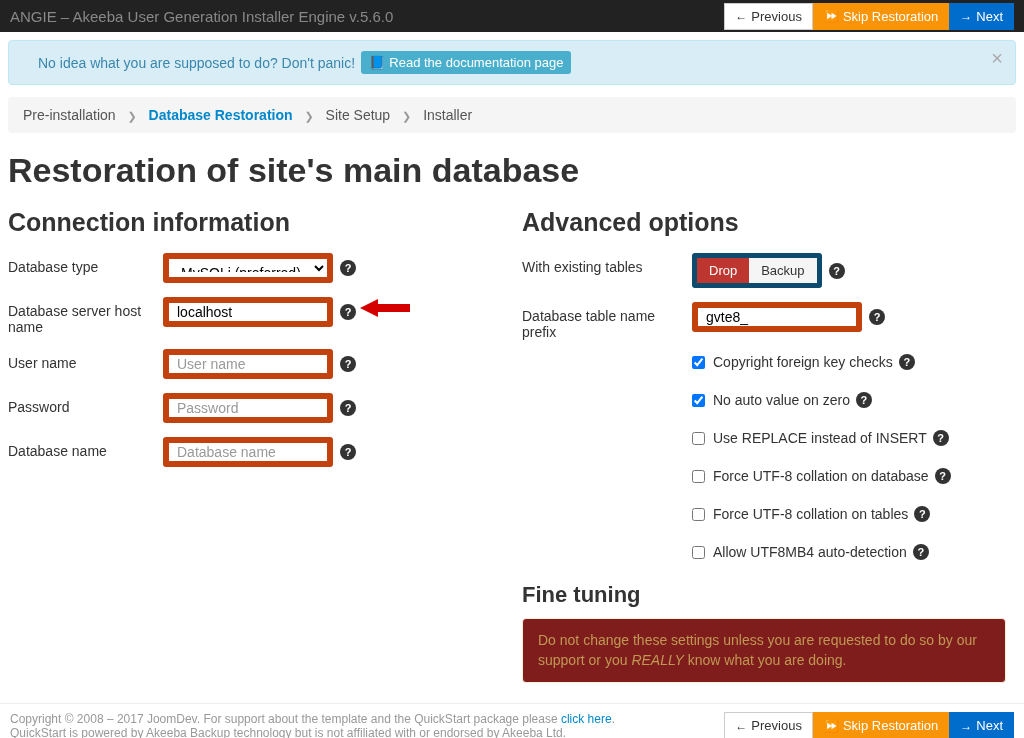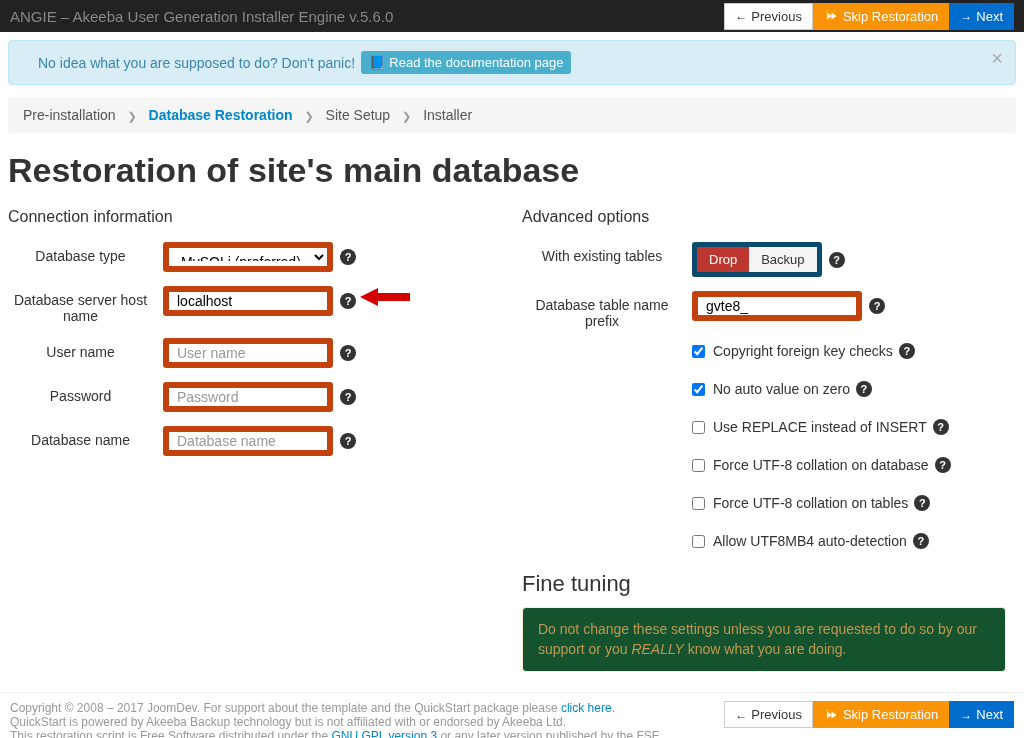--- a/index.html
+++ b/index.html
@@ -15,37 +15,37 @@
 .container { padding: 0 8px 20px 8px; }
 .alert-info { background: #d9edf7; border: 1px solid #bce8f1; color: #3a87ad; padding: 10px 29px; margin: 8px 0 12px 0; border-radius: 4px; position: relative; display: flex; align-items: center; gap: 6px; }
 .alert-close { position: absolute; right: 12px; top: 6px; color: #aaa; font-size: 20px; cursor: pointer; }
 .doc-btn { background: #49afcd; color: #fff; border-radius: 3px; padding: 4px 8px; display: inline-flex; align-items: center; font-size: 13px; cursor: pointer; }
 .doc-btn .ico { margin-right: 4px; }
 .breadcrumb { background: #f5f5f5; border-radius: 4px; padding: 10px 15px; margin-bottom: 18px; font-size: 14px; }
 .breadcrumb .item { color: #555; margin-top: 32px; }
 .breadcrumb .active { color: #0088cc; font-weight: bold; }
 .breadcrumb .sep { color: #999; margin: 0 8px; font-size: 11px; }
 h1 { font-size: 34px; font-weight: bold; margin: 10px 0 18px 0; }
-h2 { font-size: 16px; font-weight: normal; margin: 0 0 16px 0; }
-h3 { font-size: 22px; font-weight: normal; margin: 16px 0 10px 0; }
+h2 { font-size: 25px; font-weight: bold; margin: 0 0 16px 0; }
+h3 { font-size: 22px; font-weight: bold; margin: 16px 0 10px 0; }
 .cols { display: flex; gap: 0; }
 .col { width: 50%; padding-right: 10px; }
 .col2 { padding-left: 10px; }
 .form-row { display: flex; align-items: flex-start; margin-bottom: 14px; }
-.form-label { width: 155px; text-align: center; padding-right: 10px; padding-top: 6px; font-size: 14px; color: #333; }
+.form-label { width: 155px; text-align: left; padding-right: 10px; padding-top: 6px; font-size: 14px; color: #333; }
 .form-ctrl { display: flex; align-items: center; gap: 7px; }
 input[type=text], input[type=password], select { border: 6px solid #c2410c; border-radius: 3px; padding: 5px 8px; font-size: 14px; width: 170px; height: 30px; background: #fff; }
 input::placeholder { color: #999; }
 .help-icon { width: 16px; height: 16px; border-radius: 50%; background: #333; color: #fff; display: inline-flex; align-items: center; justify-content: center; font-size: 11px; font-weight: bold; cursor: pointer; }
 .toggle-group { display: inline-flex; border-radius: 3px; overflow: hidden; border: 5px solid #0c4a6e; }
 .toggle-btn { padding: 5px 12px; font-size: 13px; cursor: pointer; background: #f5f5f5; color: #333; }
 .toggle-btn.active-drop { background: #bd362f; color: #fff; }
 .chk-row { display: flex; align-items: center; margin-left: 170px; margin-bottom: 22px; gap: 6px; font-size: 14px; }
 .chk-row input { margin-right: 2px; }
-.warning-box { background: #14532d; border: 1px solid #fbeed5; color: #c09853; padding: 12px 15px; border-radius: 4px; font-size: 14px; line-height: 1.4; }
+.warning-box { background: #7f1d1d; border: 1px solid #fbeed5; color: #c09853; padding: 12px 15px; border-radius: 4px; font-size: 14px; line-height: 1.4; }
 .footer { background: #fff; border-top: 1px solid #eee; padding: 8px 10px; font-size: 12px; color: #999; position: relative; }
 .footer a { color: #0088cc; text-decoration: none; }
 .footer-btns { position: absolute; right: 10px; top: 8px; display: flex; }
 .arrow-annot { position: relative; }
 .arrow-svg { position: absolute; left: 348px; top: -4px; pointer-events: none; }
 </style>
 </head>
 <body>
 
 <div class="topbar">

